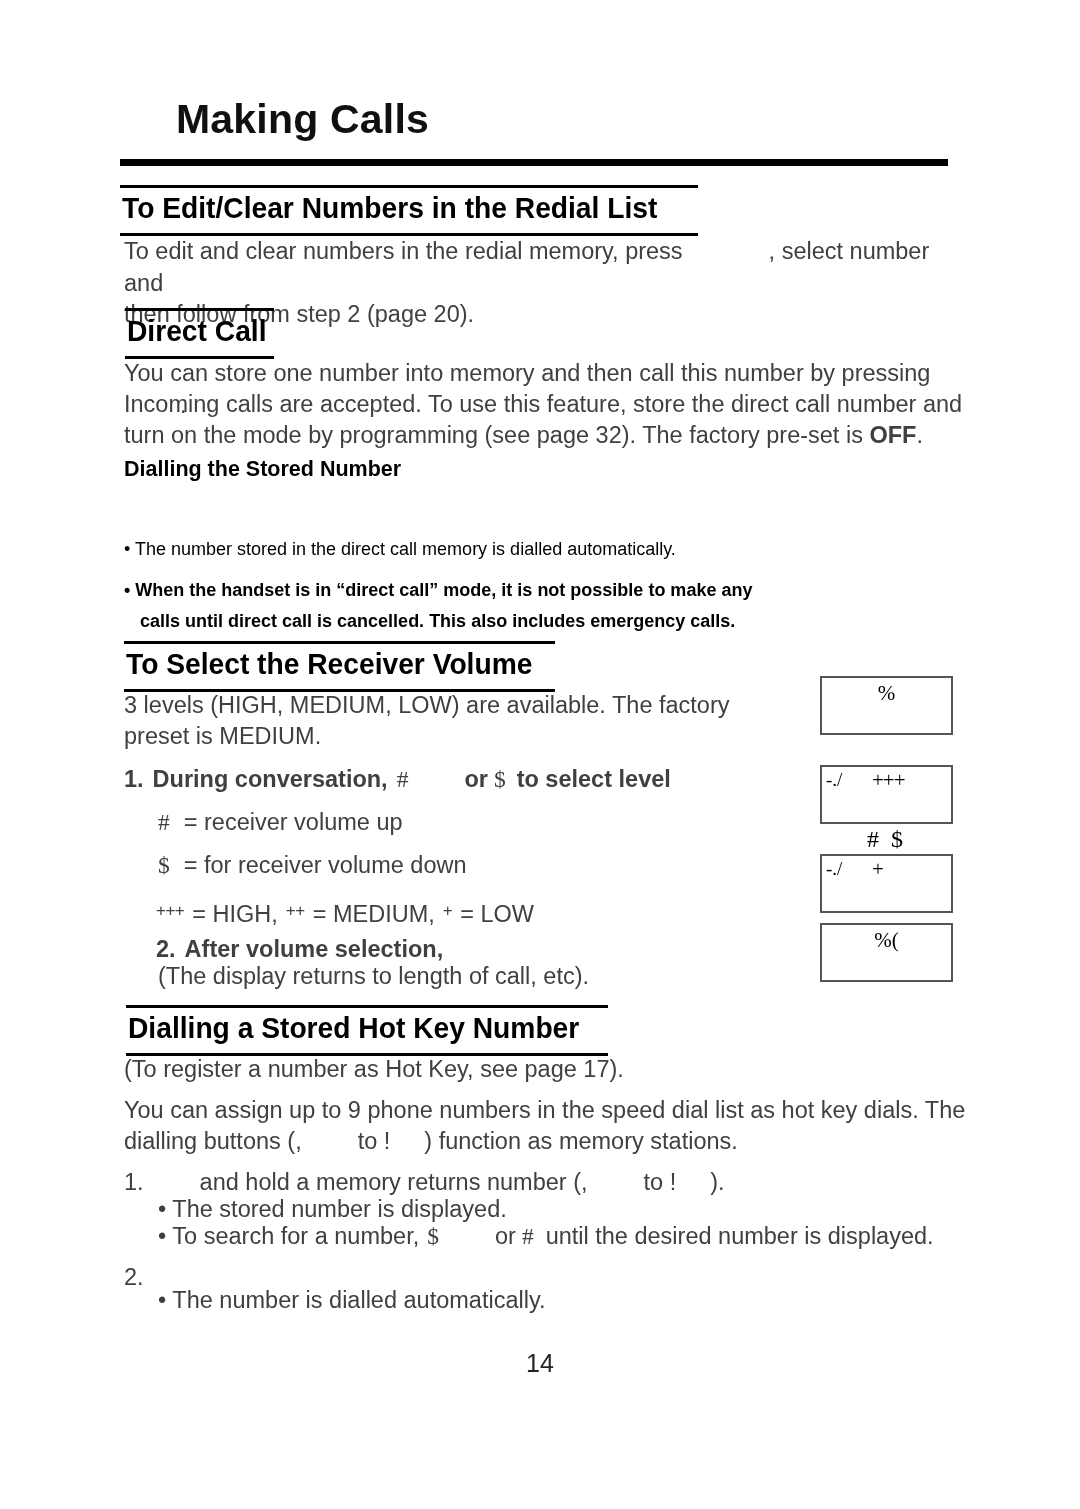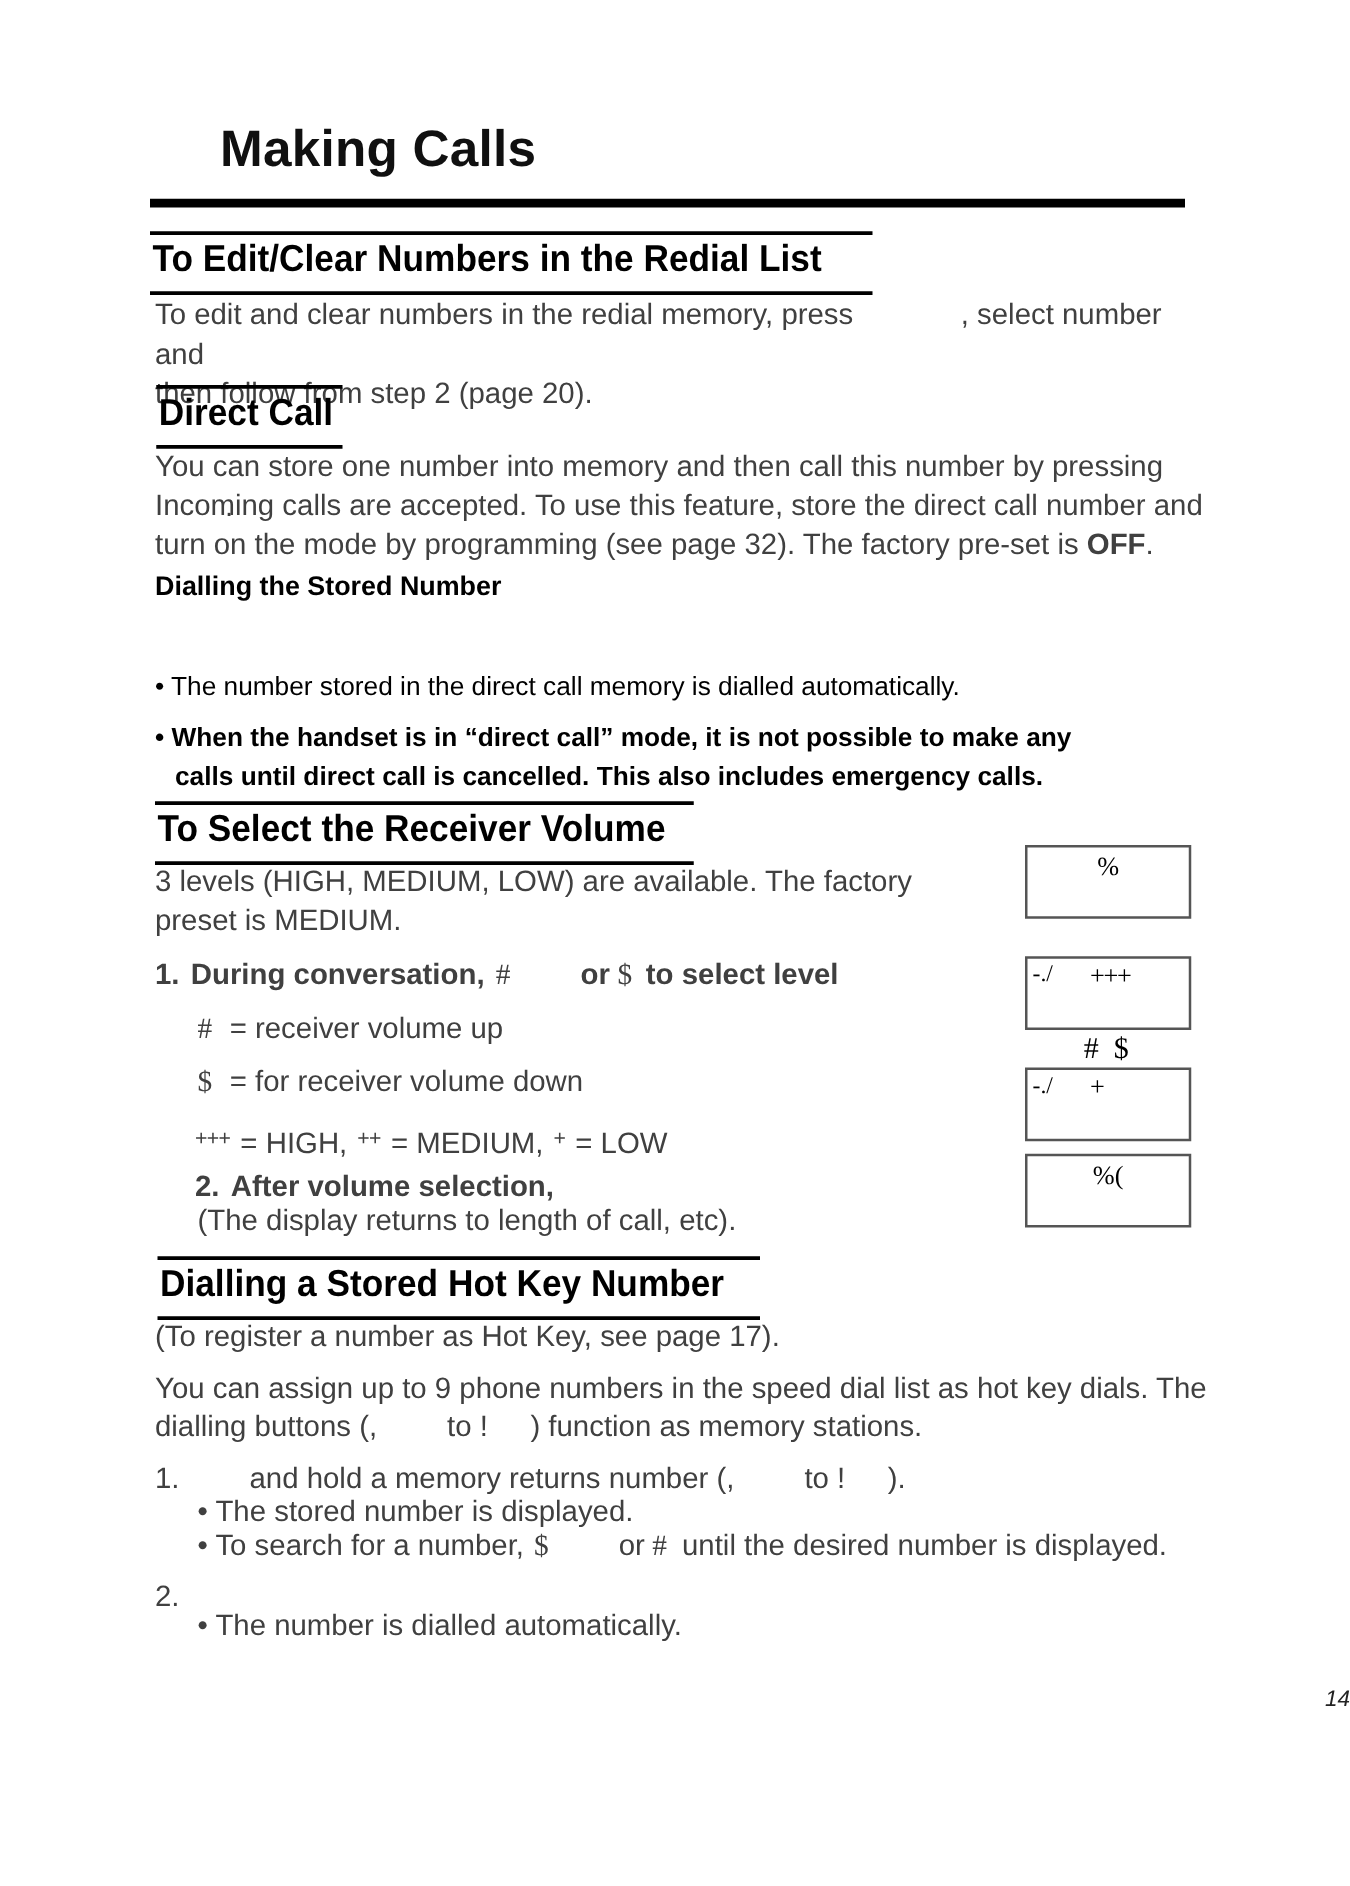--- a/index.html
+++ b/index.html
@@ -86,21 +86,21 @@
   .sub-bold {
     position: absolute;
     font-size: 21.5px;
     font-weight: bold;
     line-height: 28px;
     white-space: pre;
   }
 
   .bullet {
     position: absolute;
-    font-size: 21px;
+    font-size: 18px;
     line-height: 31.5px;
     white-space: pre-wrap;
   }
   .bullet.bold { font-weight: bold; }
 
   
   .sym {
     font-family: "Liberation Serif", serif;
     font-weight: normal;
   }
@@ -161,24 +161,23 @@
     font-family: "Liberation Serif", serif;
     letter-spacing: 3px;
   }
 
   
   #page-number {
     position: absolute;
     left: 0;
     right: 0;
     top: 1349px;
-    text-align: right;
-    font-size: 18px;
+    text-align: center;
+    font-size: 25px;
     color: #222;
-    font-style: italic;
   }
 </style>
 </head>
 <body>
 
 <div class="page">
 
   <div class="txt" id="page-title">Making Calls</div>
   <div id="title-rule"></div>
 

